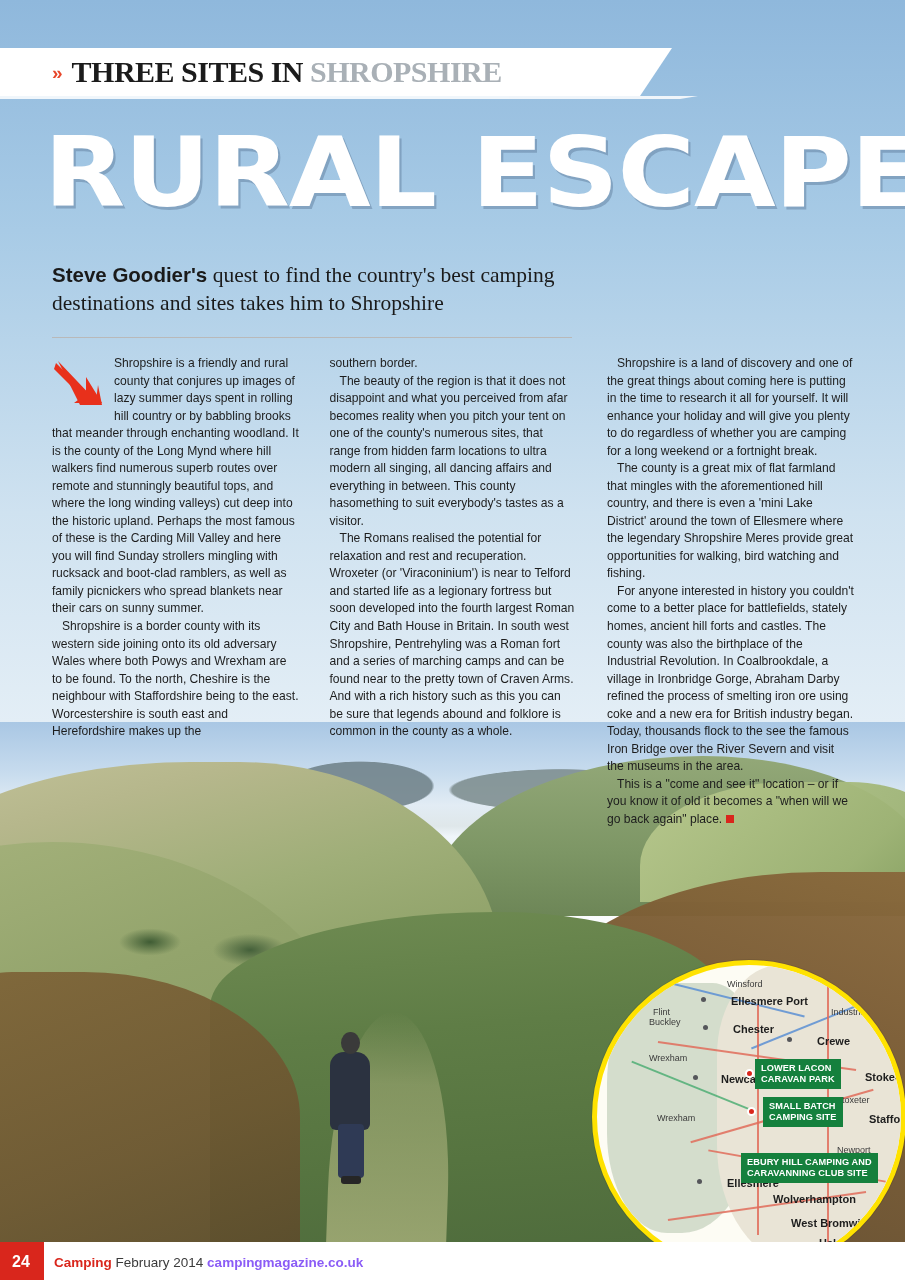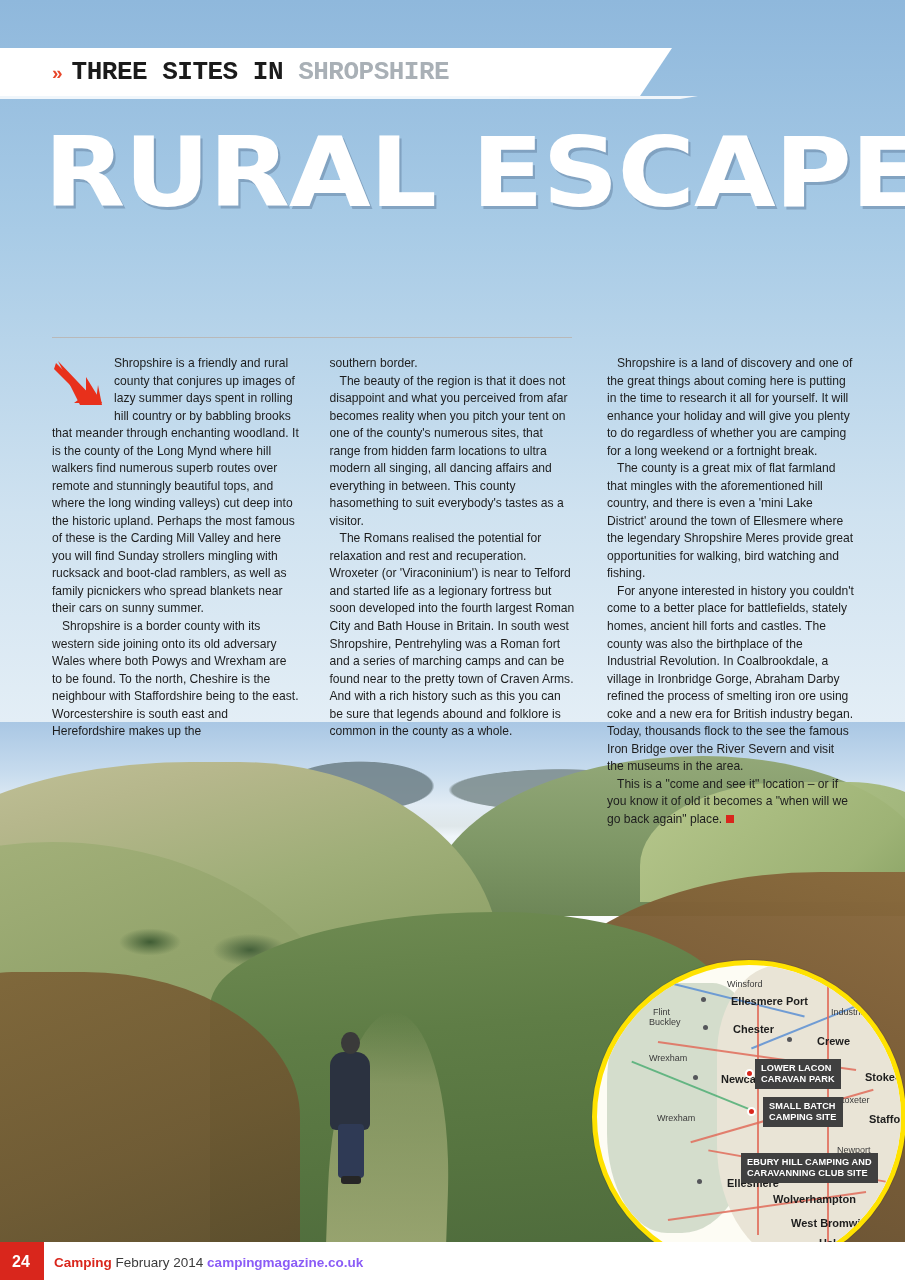--- a/index.html
+++ b/index.html
@@ -35,22 +35,22 @@
   }
   .kicker-inner {
     position: absolute; top: 48px; left: 52px; height: 48px;
     display: flex; align-items: center; gap: 12px;
   }
   .chev {
     color: #e8472b; font-size: 19px; letter-spacing: -3px;
     font-weight: bold; line-height: 1;
   }
   .kicker-title {
-    font-family: Liberation Mono, monospace;
-    font-weight: bold; font-size: 26px; letter-spacing: -0.5px;
+    font-family: Liberation Serif, serif;
+    font-weight: bold; font-size: 30px; letter-spacing: -0.5px;
     color: #1b1b1b; text-transform: uppercase;
   }
   .kicker-title .grey { color: #a9b0b6; }
 
   
   .masthead {
     position: absolute; top: 128px; left: 44px;
     font-family: "DejaVu Sans", sans-serif;
     font-weight: bold;
     font-size: 96px;
@@ -215,21 +215,21 @@
   }
   .map-city {
     position:absolute; font-size:11px; color:#1d1d1d; font-weight:bold;
     font-family:"Liberation Sans", sans-serif; white-space:nowrap;padding-left:24px;
   }
   .map-dot {
     position:absolute; width:5px; height:5px; background:#55565a; border-radius:50%;
   }
   .callout {
     position:absolute;
-    background:#404040; color:#ffffff;
+    background:#15803d; color:#ffffff;
     font-family:"Liberation Sans", sans-serif; font-weight:bold;
     font-size:9.2px; line-height:1.18; letter-spacing:.1px;
     padding:4px 6px; text-transform:uppercase;
     white-space:nowrap;
   }
   .pin {
     position:absolute; width:9px; height:9px; background:#d9261c;
     border:2px solid #ffffff; border-radius:50%;
   }
 
@@ -284,20 +284,23 @@
   <div class="kicker-inner">
     <span class="chev">»</span>
     <span class="kicker-title">
       <span>THREE SITES IN</span>
       <span class="grey">SHROPSHIRE</span>
     </span>
   </div>
 
   <div class="masthead">RURAL ESCAPE</div>
 
+  <div class="standfirst">
+    <b>Steve Goodier's</b><span> quest to find the country's best camping destinations and sites takes him to Shropshire</span>
+  </div>
   <div class="rule"></div>
 
   <div class="cols">
     <div class="col">
       <p class="drop-wrap">
         <span class="dropmark">
           <svg width="56" height="52" viewBox="0 0 56 52" xmlns="http://www.w3.org/2000/svg">
             <path d="M4 6 L34 36 L34 20 L50 46 L22 46 L30 40 L2 12 Z" fill="#e8301b"></path>
             <path d="M6 4 L44 44 L46 28 L50 48 L28 48 Z" fill="#e8301b"></path>
           </svg>

